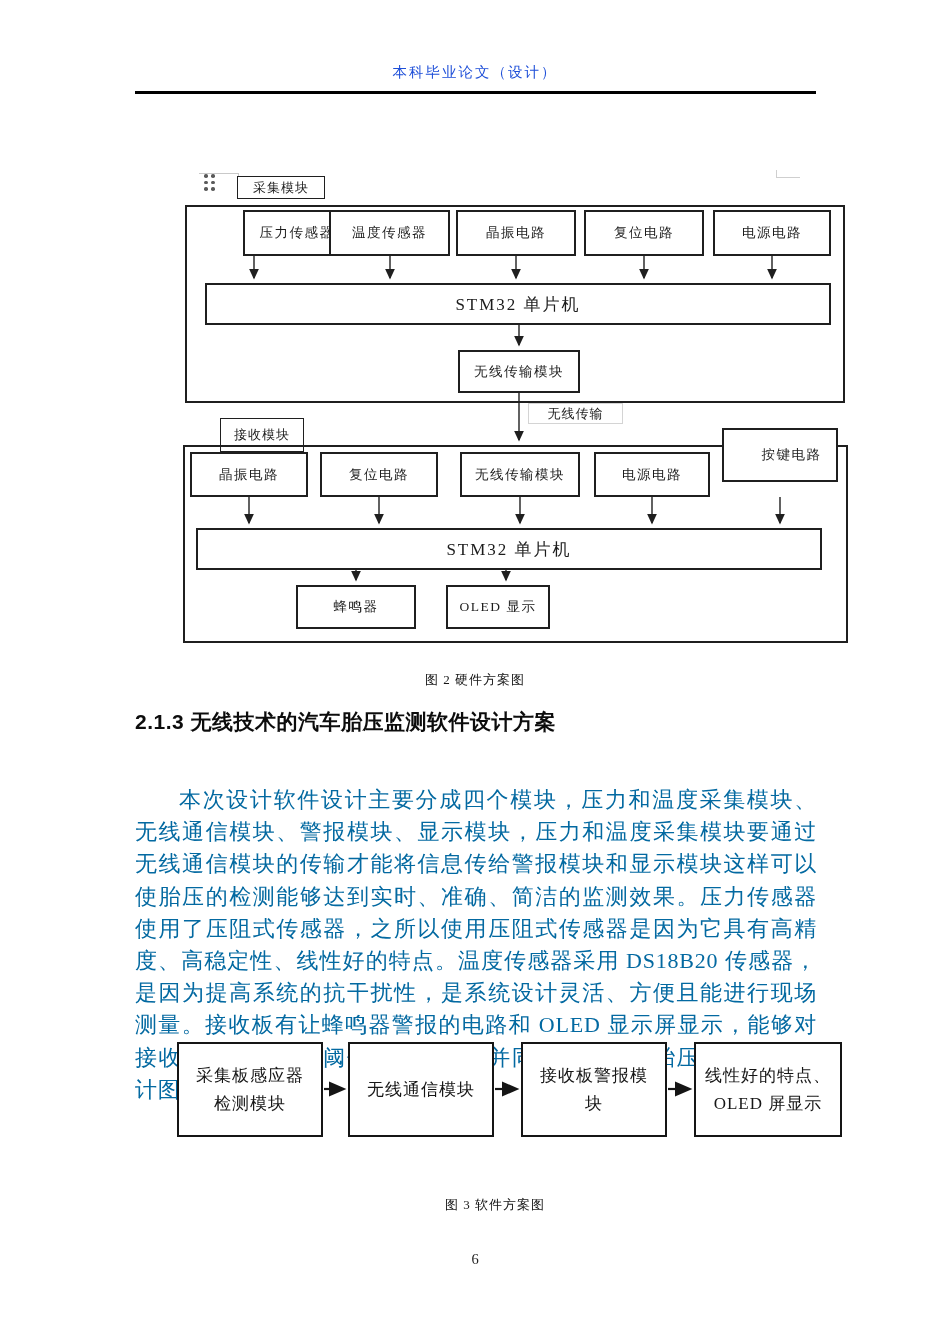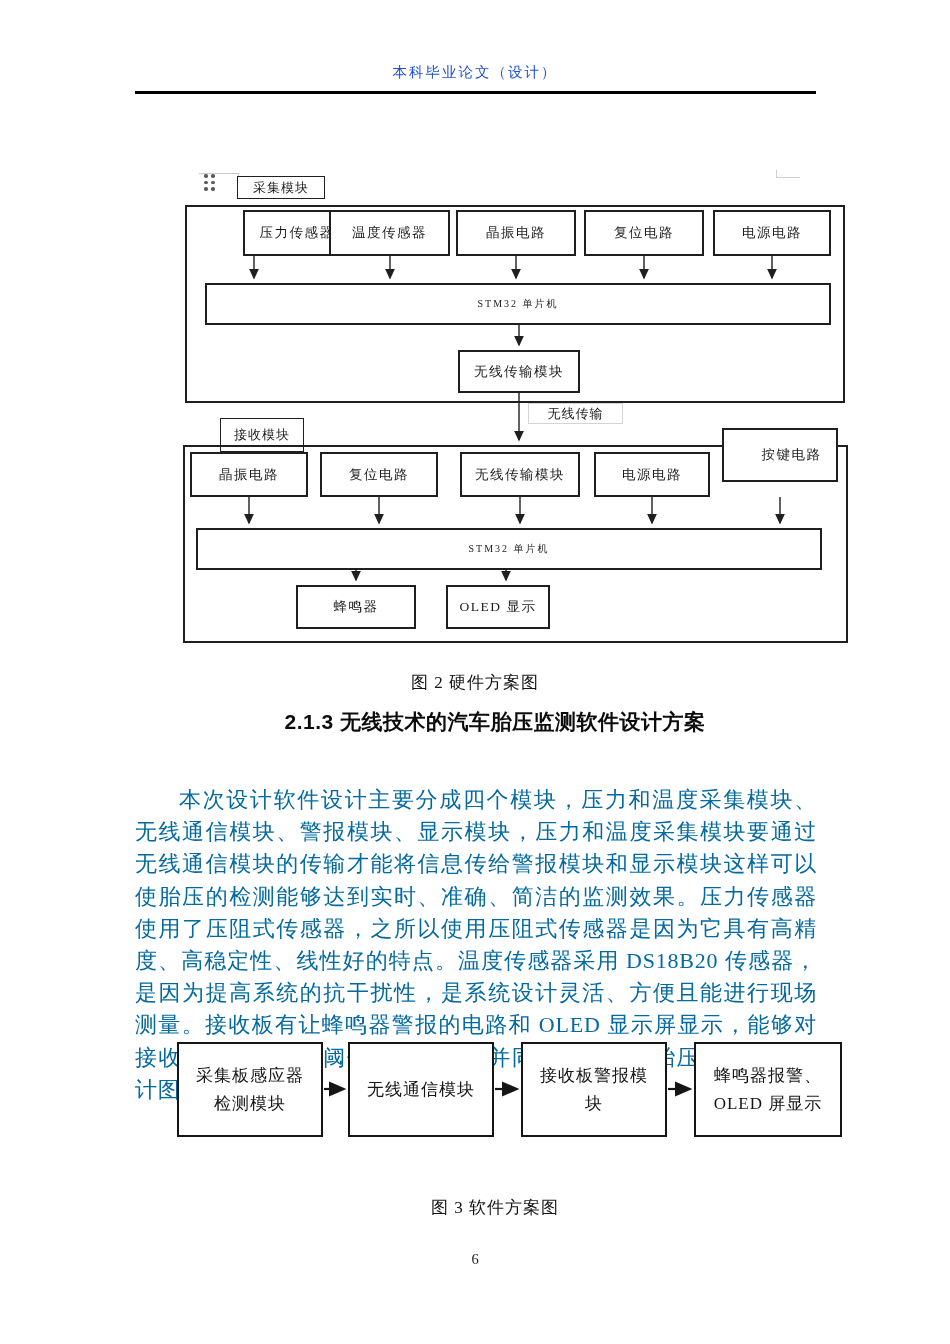--- a/index.html
+++ b/index.html
@@ -1,41 +1,41 @@
 <!DOCTYPE html>
 <html><head>
 <meta charset="utf-8">
 <style>
   html,body{margin:0;padding:0;background:#ffffff;}
   .page{
     position:relative;width:950px;height:1344px;margin:0 auto;background:#fff;
     font-family:"Liberation Serif","DejaVu Serif",serif;color:#111;overflow:hidden;
   }
-  .abs{position:absolute;text-align:center;}
+  .abs{position:absolute;}
   
   .running-head{top:63px;left:0;width:100%;text-align:center;font-size:14.5px;letter-spacing:2px;color:#1d4ed8;}
   .head-rule{left:135px;top:91px;width:681px;height:3px;background:#000;}
   
   .dbox{
     position:absolute;border:2px solid #1f1f1f;background:#fff;
     display:flex;align-items:center;justify-content:center;
     font-size:13.5px;letter-spacing:1.5px;color:#1c1c1c;text-align:left;box-sizing:border-box;
   }
   .outer{position:absolute;border:2px solid #1f1f1f;background:transparent;box-sizing:border-box;}
   .lblbox{border-width:1.5px;font-size:13px;letter-spacing:1px;}
   .lightlbl{border:1px solid #d4d4d4;font-size:13px;letter-spacing:1px;background:#fff;}
-  .mcu{font-size:10px;letter-spacing:2px;}
+  .mcu{font-size:17px;letter-spacing:2px;}
   svg.wires{position:absolute;left:0;top:0;width:950px;height:1344px;pointer-events:none;}
   
   .drag-handle{left:204px;top:174px;display:grid;grid-template-columns:4px 4px;grid-auto-rows:4px;gap:2.5px 3px;}
   .drag-handle i{width:3.5px;height:3.5px;border-radius:50%;background:#5a5a5a;display:block;}
   .anchor-line{left:199px;top:173px;width:39px;height:7px;border-top:1px solid #c9c9c9;border-right:1px solid #c9c9c9;}
   .corner-mark{left:776px;top:170px;width:23px;height:7px;border-left:1.5px solid #cfcfcf;border-bottom:1.5px solid #cfcfcf;}
   
-  .fig-caption{left:0;width:100%;text-align:center;font-size:17px;letter-spacing:1px;color:#151515;}
+  .fig-caption{left:0;width:100%;text-align:center;font-size:13px;letter-spacing:1px;color:#151515;}
   .fig-caption.c2{top:671px;}
   .fig-caption.c3{top:1166px;left:40px;width:910px;margin-top:30px;}
   .sec-heading{
     left:135px;top:708px;width:720px;
     font-family:"Liberation Sans","DejaVu Sans",sans-serif;
     font-size:21px;font-weight:bold;color:#0c0c0c;letter-spacing:0.5px;
   }
   .body-par{
     left:135px;top:784px;width:682px;
     font-size:22px;line-height:32.2px;letter-spacing:0.8px;
@@ -145,21 +145,21 @@
       <span>检测模块</span>
     </div>
     <div class="fbox" style="left:348px;width:146px;">
       <span>无线通信模块</span>
     </div>
     <div class="fbox" style="left:521px;width:146px;">
       <span>接收板警报模</span>
       <span>块</span>
     </div>
     <div class="fbox" style="left:694px;width:148px;">
-      <span>蜂鸣器报警、</span>
+      <span>线性好的特点、</span>
       <span>OLED 屏显示</span>
     </div>
   </div>
 
   <div class="abs fig-caption c3">图 3 软件方案图</div>
 
   <div class="abs page-number">6</div>
 
 </div>
 

